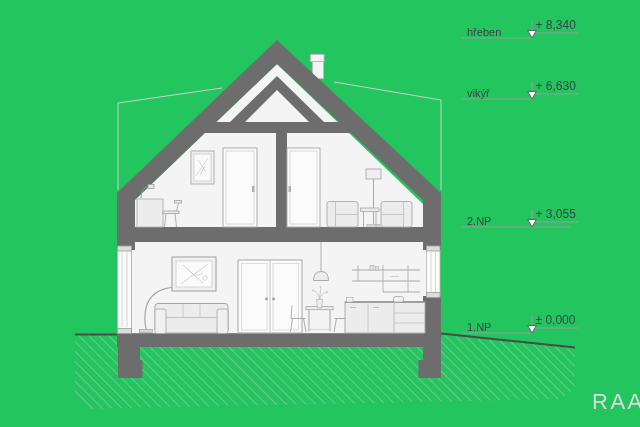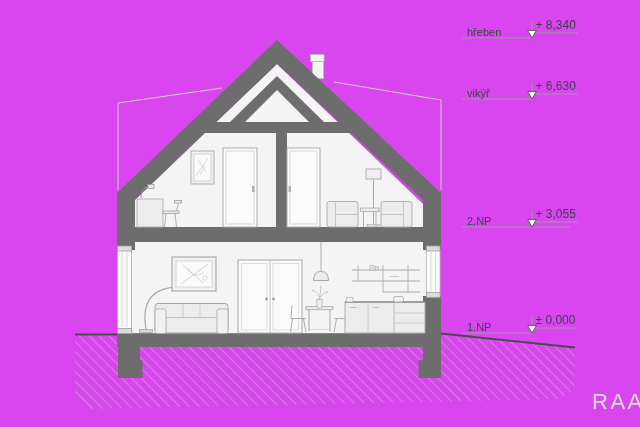--- a/index.html
+++ b/index.html
@@ -1,17 +1,17 @@
 <!DOCTYPE html>
 <html><head>
 <meta charset="utf-8">
 <style>
   html,body{margin:0;padding:0;background:#ffffff;}
   .stage{
-    position:relative;width:640px;height:427px;background:#d946ef;overflow:hidden;
+    position:relative;width:640px;height:427px;background:#22c55e;overflow:hidden;
     font-family:"Liberation Sans", sans-serif;
   }
   svg text{font-family:"Liberation Sans", sans-serif;}
   .ann{fill:#3d434a;}
   .lbl{font-size:11px;}
   .val{font-size:12px;}
   .wm{font-size:22px;fill:#dbdbdb;letter-spacing:2.5px;}
 </style>
 </head>
 <body>

